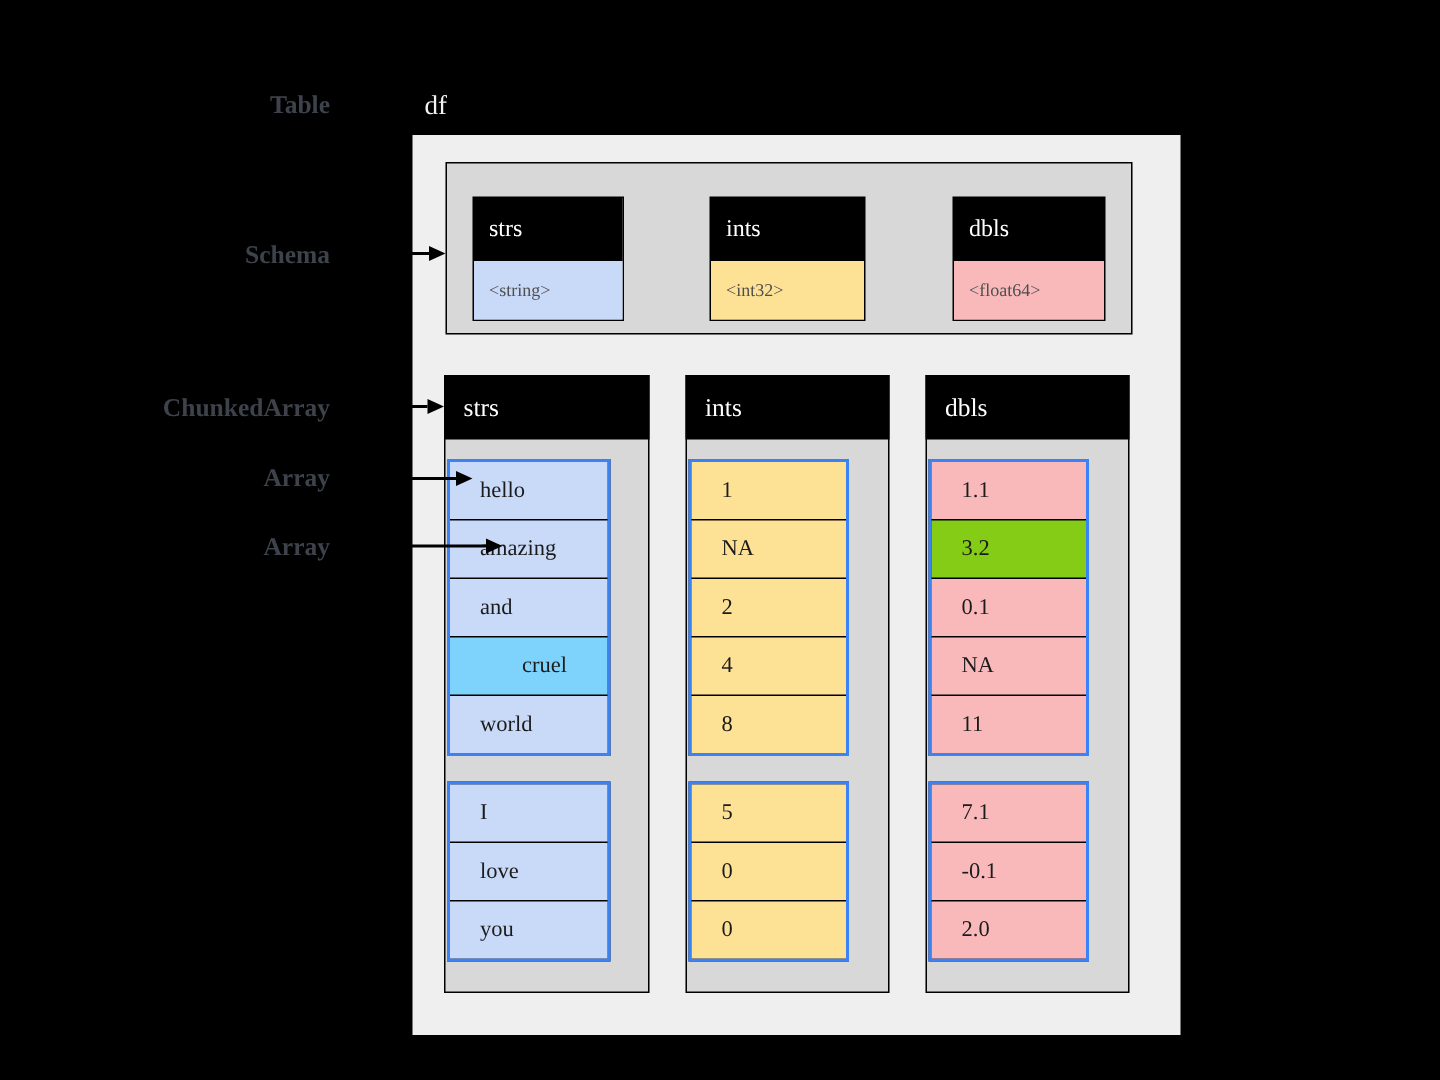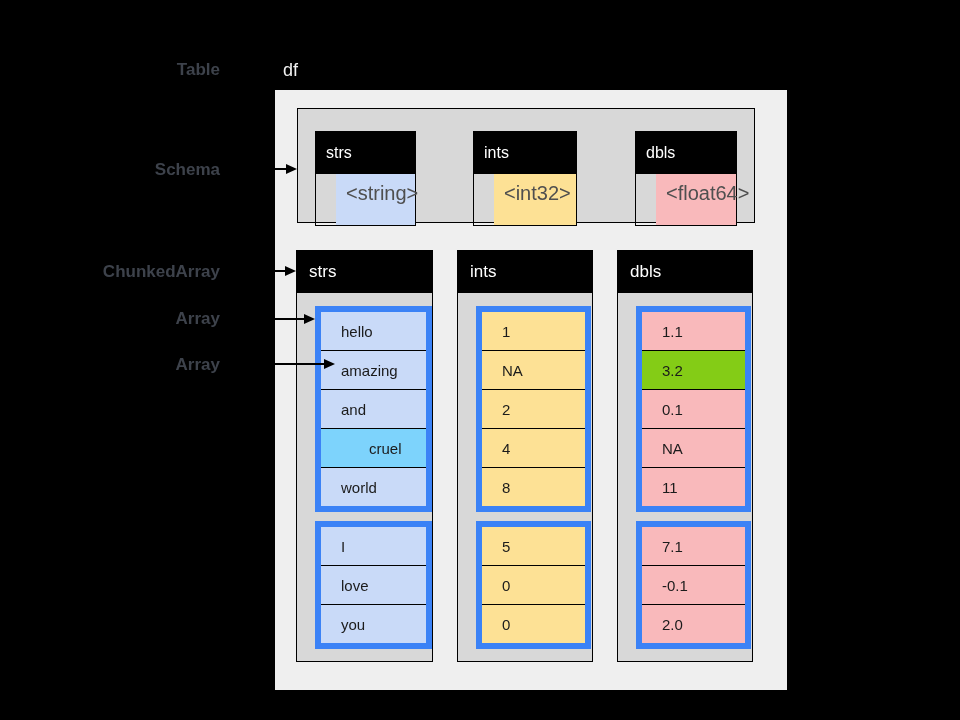--- a/index.html
+++ b/index.html
@@ -1,18 +1,18 @@
 <!DOCTYPE html>
 <html><head>
 <meta charset="utf-8">
 <style>
   html,body{margin:0;padding:0;background:#000;}
   .page{
     position:relative;width:960px;height:720px;background:#000;overflow:hidden;
-    font-family:Liberation Sans, sans-serif;
+    font-family:Liberation Serif, serif;
   }
   
   .side-label{
     position:absolute;left:30px;width:190px;text-align:right;
     font-size:17px;line-height:19px;color:#3d424b;font-weight:600;
   }
   #lbl-table{top:60px;}
   #lbl-schema{top:160px;}
   #lbl-chunked{top:262px;}
   #lbl-array{top:309px;}
@@ -29,36 +29,36 @@
   }
   .sfield{position:absolute;top:22px;border:1px solid #000;box-sizing:border-box;}
   .sf-0{left:17px;width:101px;}
   .sf-1{left:175px;width:104px;}
   .sf-2{left:337px;width:102px;}
   .sfield-header{
     height:42px;line-height:42px;background:#000;color:#fff;
     font-size:16px;padding-left:10px;
   }
   .sfield-body{
-    height:51px;line-height:39px;font-size:20px;color:#4f4f4f;padding-left:10px;margin-left:20px;
+    height:39px;line-height:39px;font-size:12px;color:#4f4f4f;padding-left:10px;
   }
   
   .col{
     position:absolute;top:250px;height:412px;background:#d8d8d8;
     border:1px solid #000;box-sizing:border-box;
   }
   .col-0{left:296px;width:137px;}
   .col-1{left:457px;width:136px;}
   .col-2{left:617px;width:136px;}
   .col-header{
     position:absolute;top:-1px;left:-1px;right:-1px;height:43px;line-height:43px;
     background:#000;color:#fff;font-size:17px;padding-left:13px;
   }
   .chunk{
-    position:absolute;left:18px;border:6px solid #3b82f6;box-sizing:content-box;background:#000;
+    position:absolute;left:1px;border:2px solid #3b82f6;box-sizing:content-box;background:#000;
   }
   .col-0 .chunk{width:105px;}
   .col-1 .chunk{width:103px;}
   .col-2 .chunk{width:103px;}
   .chunk-0{top:55px;}
   .chunk-1{top:270px;}
   .cell{
     height:38px;margin-bottom:1px;display:flex;align-items:center;
     padding-left:20px;box-sizing:border-box;font-size:15px;color:#1b1b1b;
   }

